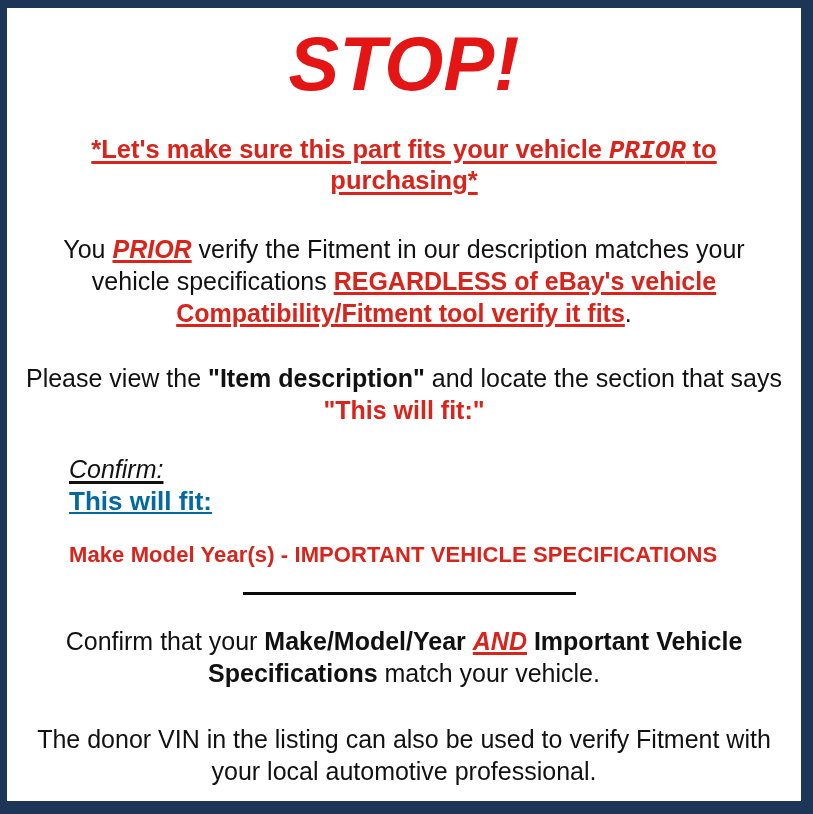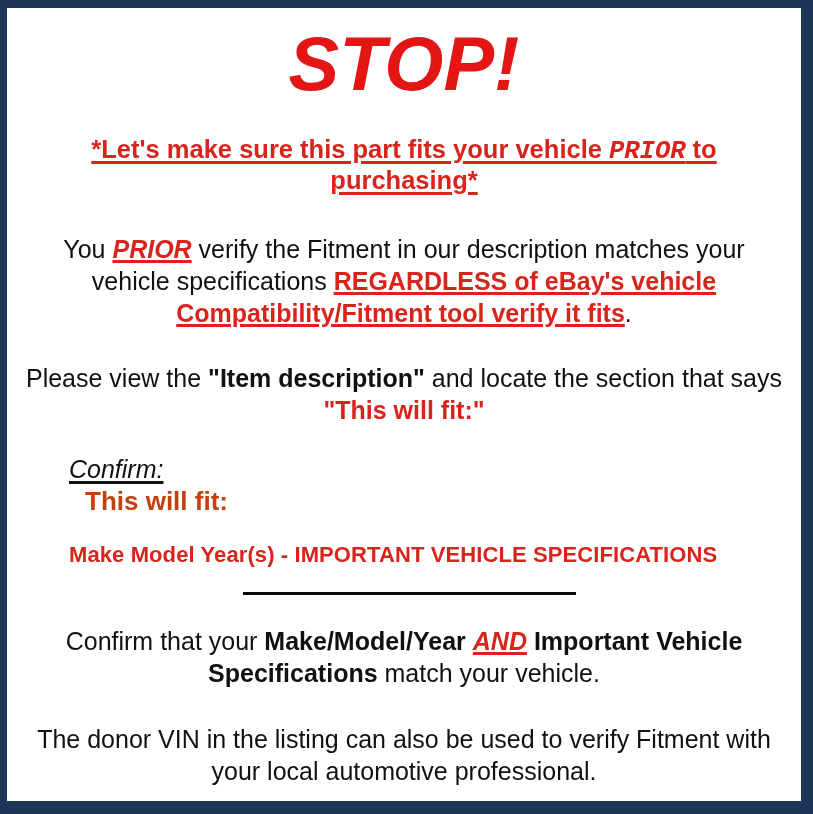--- a/index.html
+++ b/index.html
@@ -124,25 +124,26 @@
     font-style: italic;
     font-weight: normal;
     line-height: 1.1;
     display: inline-block;
     text-decoration: underline;
     text-decoration-thickness: 2.5px;
     text-underline-offset: 3px;
     margin: 0;
   }
   .example-fit {
-    color: #c2410c;
+    color: #0369a1;
     font-size: 26px;
     font-weight: bold;
     line-height: 1.15;
-    margin: 3px 0 0 16px;
+    margin: 3px 0 0 0;
+    text-decoration: underline;
   }
   .example-spec {
     color: #D9241C;
     font-size: 22px;
     font-weight: bold;
     line-height: 1.15;
     margin: 26px 0 14px 0;
     letter-spacing: 0.1px;
   }
 

